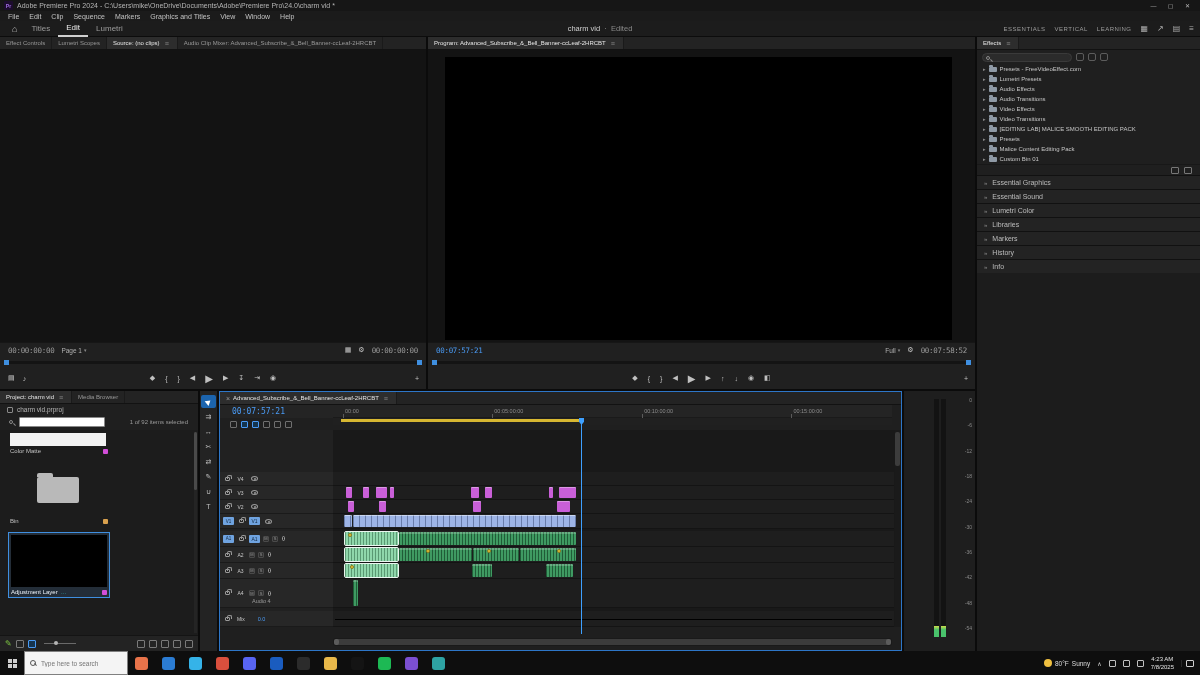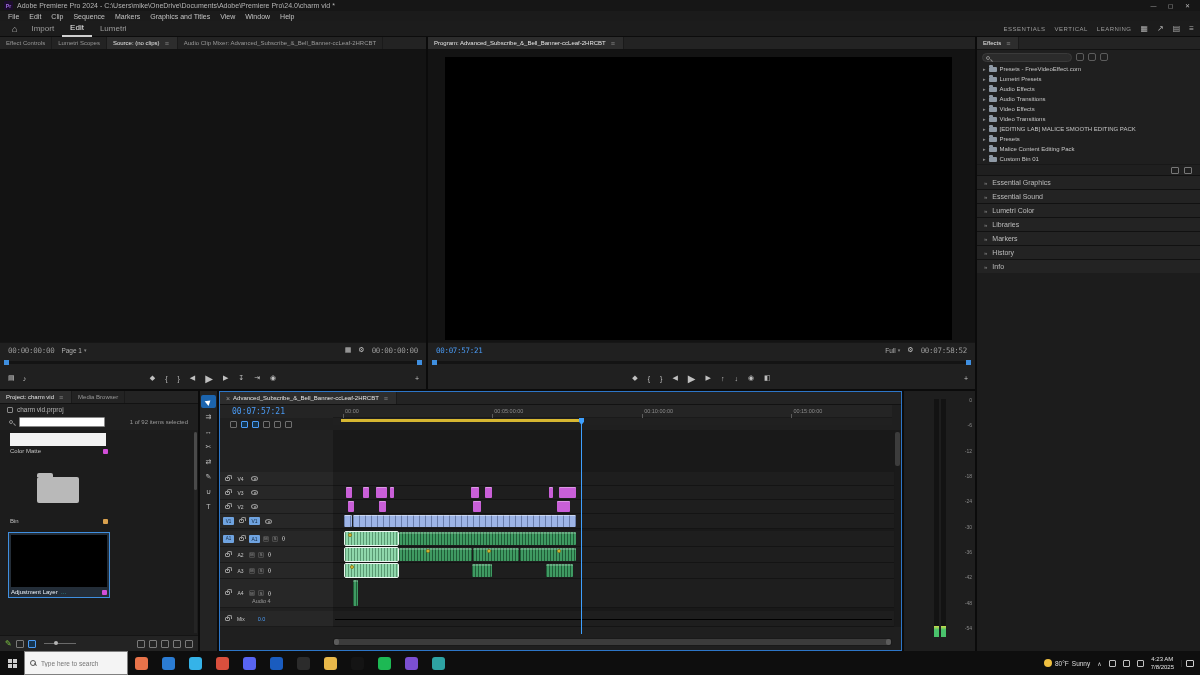--- a/index.html
+++ b/index.html
@@ -202,24 +202,25 @@
       <div class="menu-item">Markers</div>
       <div class="menu-item">Graphics and Titles</div>
       <div class="menu-item">View</div>
       <div class="menu-item">Window</div>
       <div class="menu-item">Help</div>
     </div>
 
   <div id="wsbar">
     <div class="home-ico">⌂</div>
     <div id="ws-tabs" style="display:flex;align-items:stretch;height:16px">
-        <div class="ws-tab">Import</div>
+        <div class="ws-tab">Titles</div>
         <div class="ws-tab active">Edit</div>
         <div class="ws-tab">Lumetri</div>
       </div>
+    <div id="ws-center"><b>charm vid</b> &nbsp;·&nbsp; <span>Edited</span></div>
     <div id="ws-right">
       <div id="ws-right-tabs" style="display:flex;gap:9px">
           <div>ESSENTIALS</div>
           <div>VERTICAL</div>
           <div>LEARNING</div>
         </div>
       <span class="ws-ico">▦</span>
       <span class="ws-ico">↗</span>
       <span class="ws-ico">▤</span>
       <span class="ws-ico">≡</span>

